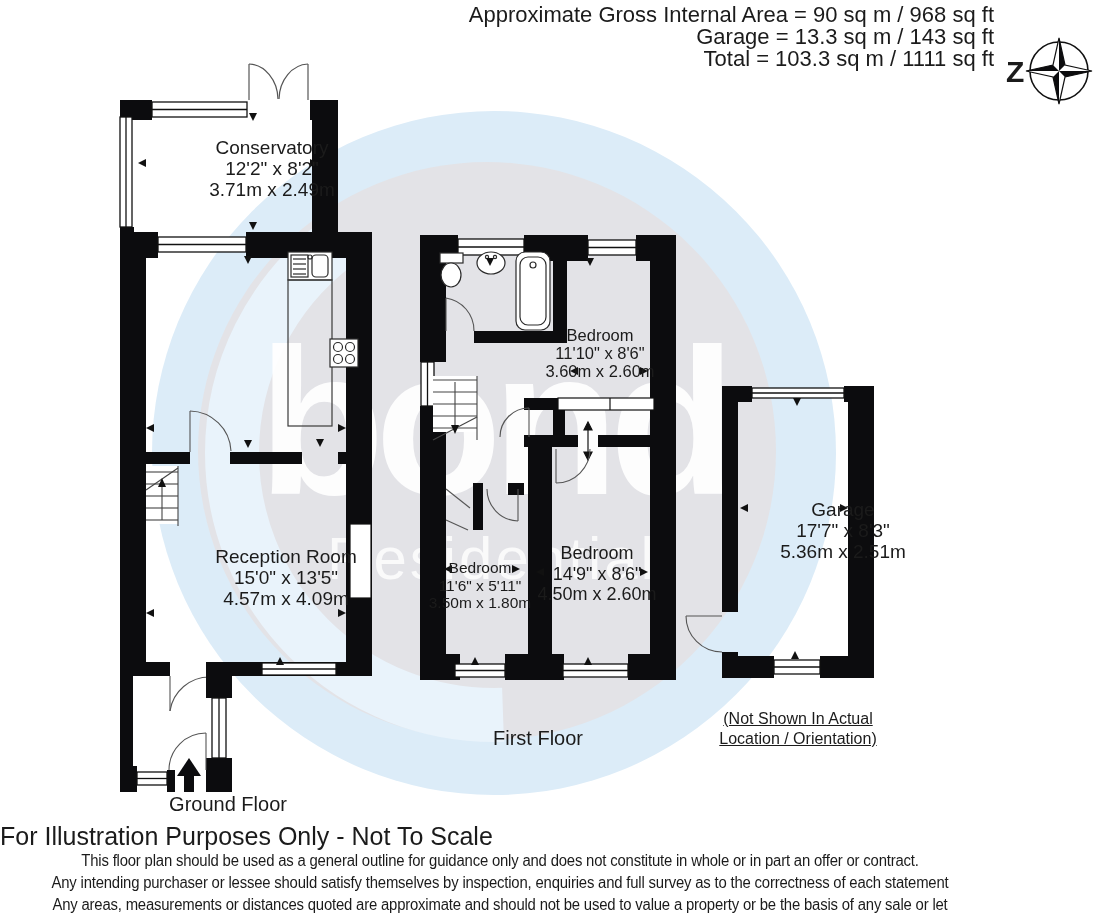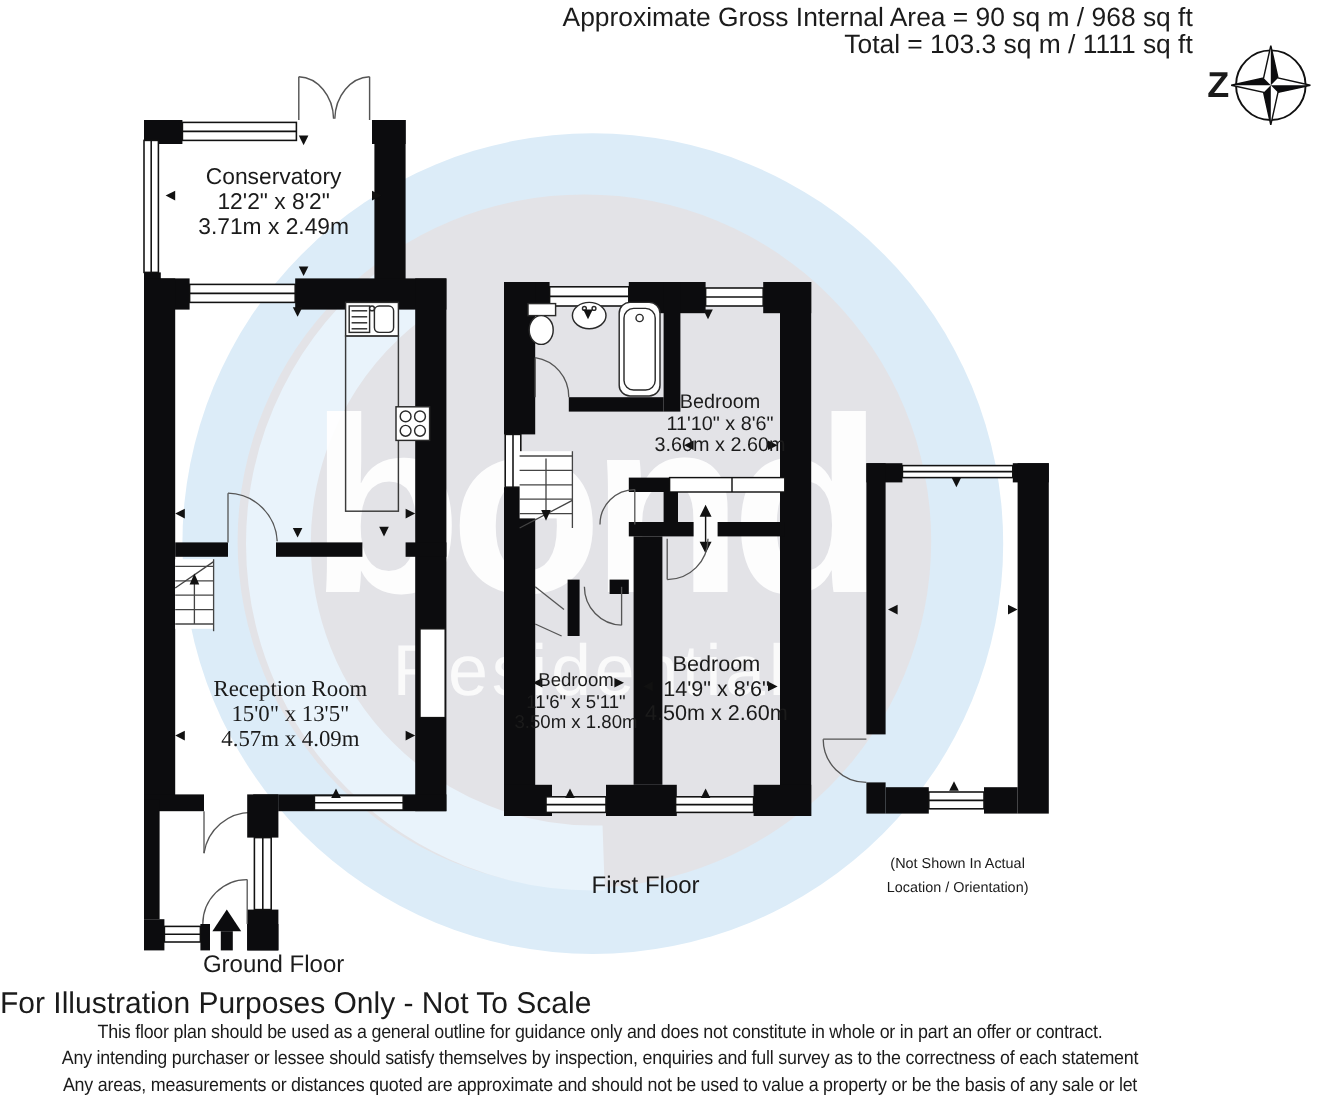--- a/index.html
+++ b/index.html
@@ -8,26 +8,26 @@
   svg{position:absolute;left:0;top:0;}
   .lbl{position:absolute;transform:translateX(-50%);text-align:center;white-space:nowrap;color:#1b1b1b;}
   .room-name,.room-dim{display:block;}
   .hdr{position:absolute;left:0;top:4px;width:994px;text-align:right;font-size:22px;line-height:22px;}
   .wm-brand{position:absolute;left:492px;top:318px;transform:translateX(-50%);
             font-size:208px;line-height:208px;font-weight:bold;letter-spacing:-10px;
             color:rgba(255,255,255,0.92);}
   .wm-sub{position:absolute;left:492px;top:527px;transform:translateX(-50%);
           font-size:60px;line-height:64px;letter-spacing:3px;color:rgba(255,255,255,0.80);}
   .floor-label{font-size:20px;font-weight:400;}
-  .note{font-size:12px;line-height:20px;}
+  .note{font-size:16px;line-height:20px;text-decoration:underline;}
   .ft-title{position:absolute;left:0;top:822px;width:994px;text-align:left;font-size:25px;}
   .ft-line{position:absolute;left:0;width:1000px;text-align:center;font-size:16px;
            transform:scaleX(.93);transform-origin:center;letter-spacing:-0.2px;}
   .compass-z{position:absolute;left:1006px;top:55px;font-size:30px;font-weight:bold;}
-  .l19{font-size:19px;line-height:21px;}
+  .l19{font-size:19px;line-height:21px;margin-left:44px;}
   .l18{font-size:18px;line-height:20.5px;}
   .l165{font-size:16.5px;line-height:18px;}
   .l155{font-size:15.5px;line-height:17.5px;}
 </style>
 </head>
 <body>
 
 <div id="stage">
 
   <svg width="1098" height="920" aria-hidden="true">
@@ -291,33 +291,34 @@
 
     <g transform="translate(1059,71)">
       <circle cx="0" cy="0" r="29" fill="none" stroke="#111" stroke-width="1.6"></circle>
       <path d="M0,-33 L6,-6 L33,0 L6,6 L0,33 L-6,6 L-33,0 L-6,-6 Z" fill="#fff" stroke="#111" stroke-width="1.2"></path>
       <path d="M0,-33 L6,-6 L0,0 Z M33,0 L6,6 L0,0 Z M0,33 L-6,6 L0,0 Z M-33,0 L-6,-6 L0,0 Z" fill="#0c0c0e"></path>
     </g>
   </svg>
 
   <div class="hdr">
     <div>Approximate Gross Internal Area = 90 sq m / 968 sq ft</div>
+    <div>Garage = 13.3 sq m / 143 sq ft</div>
     <div>Total = 103.3 sq m / 1111 sq ft</div>
   </div>
 
   <div class="compass-z">Z</div>
 
   <div class="lbl l19" style="left:228px;top:137px;">
     <span class="room-name">Conservatory</span>
     <span class="room-dim">12'2" x 8'2"</span>
     <span class="room-dim">3.71m x 2.49m</span>
   </div>
 
 
-  <div class="lbl l19" style="left:242px;top:564px;font-family:Liberation Serif, serif;">
+  <div class="lbl l19" style="left:242px;top:546px;">
     <span class="room-name">Reception Room</span>
     <span class="room-dim">15'0" x 13'5"</span>
     <span class="room-dim">4.57m x 4.09m</span>
   </div>
 
   <div class="lbl l165" style="left:600px;top:326px;">
     <span class="room-name">Bedroom</span>
     <span class="room-dim">11'10" x 8'6"</span>
     <span class="room-dim">3.60m x 2.60m</span>
   </div>
@@ -327,20 +328,25 @@
     <span class="room-dim">11'6" x 5'11"</span>
     <span class="room-dim">3.50m x 1.80m</span>
   </div>
 
   <div class="lbl l18" style="left:597px;top:543px;">
     <span class="room-name">Bedroom</span>
     <span class="room-dim">14'9" x 8'6"</span>
     <span class="room-dim">4.50m x 2.60m</span>
   </div>
 
+  <div class="lbl l19" style="left:799px;top:499px;">
+    <span class="room-name">Garage</span>
+    <span class="room-dim">17'7" x 8'3"</span>
+    <span class="room-dim">5.36m x 2.51m</span>
+  </div>
 
   <div class="lbl floor-label" style="left:228px;top:793px;">Ground Floor</div>
   <div class="lbl floor-label" style="left:538px;top:727px;">First Floor</div>
 
   <div class="lbl note" style="left:798px;top:709px;">
     <span class="room-dim">(Not Shown In Actual</span>
     <span class="room-dim">Location / Orientation)</span>
   </div>
 
   <div class="ft-title">For Illustration Purposes Only - Not To Scale</div>

